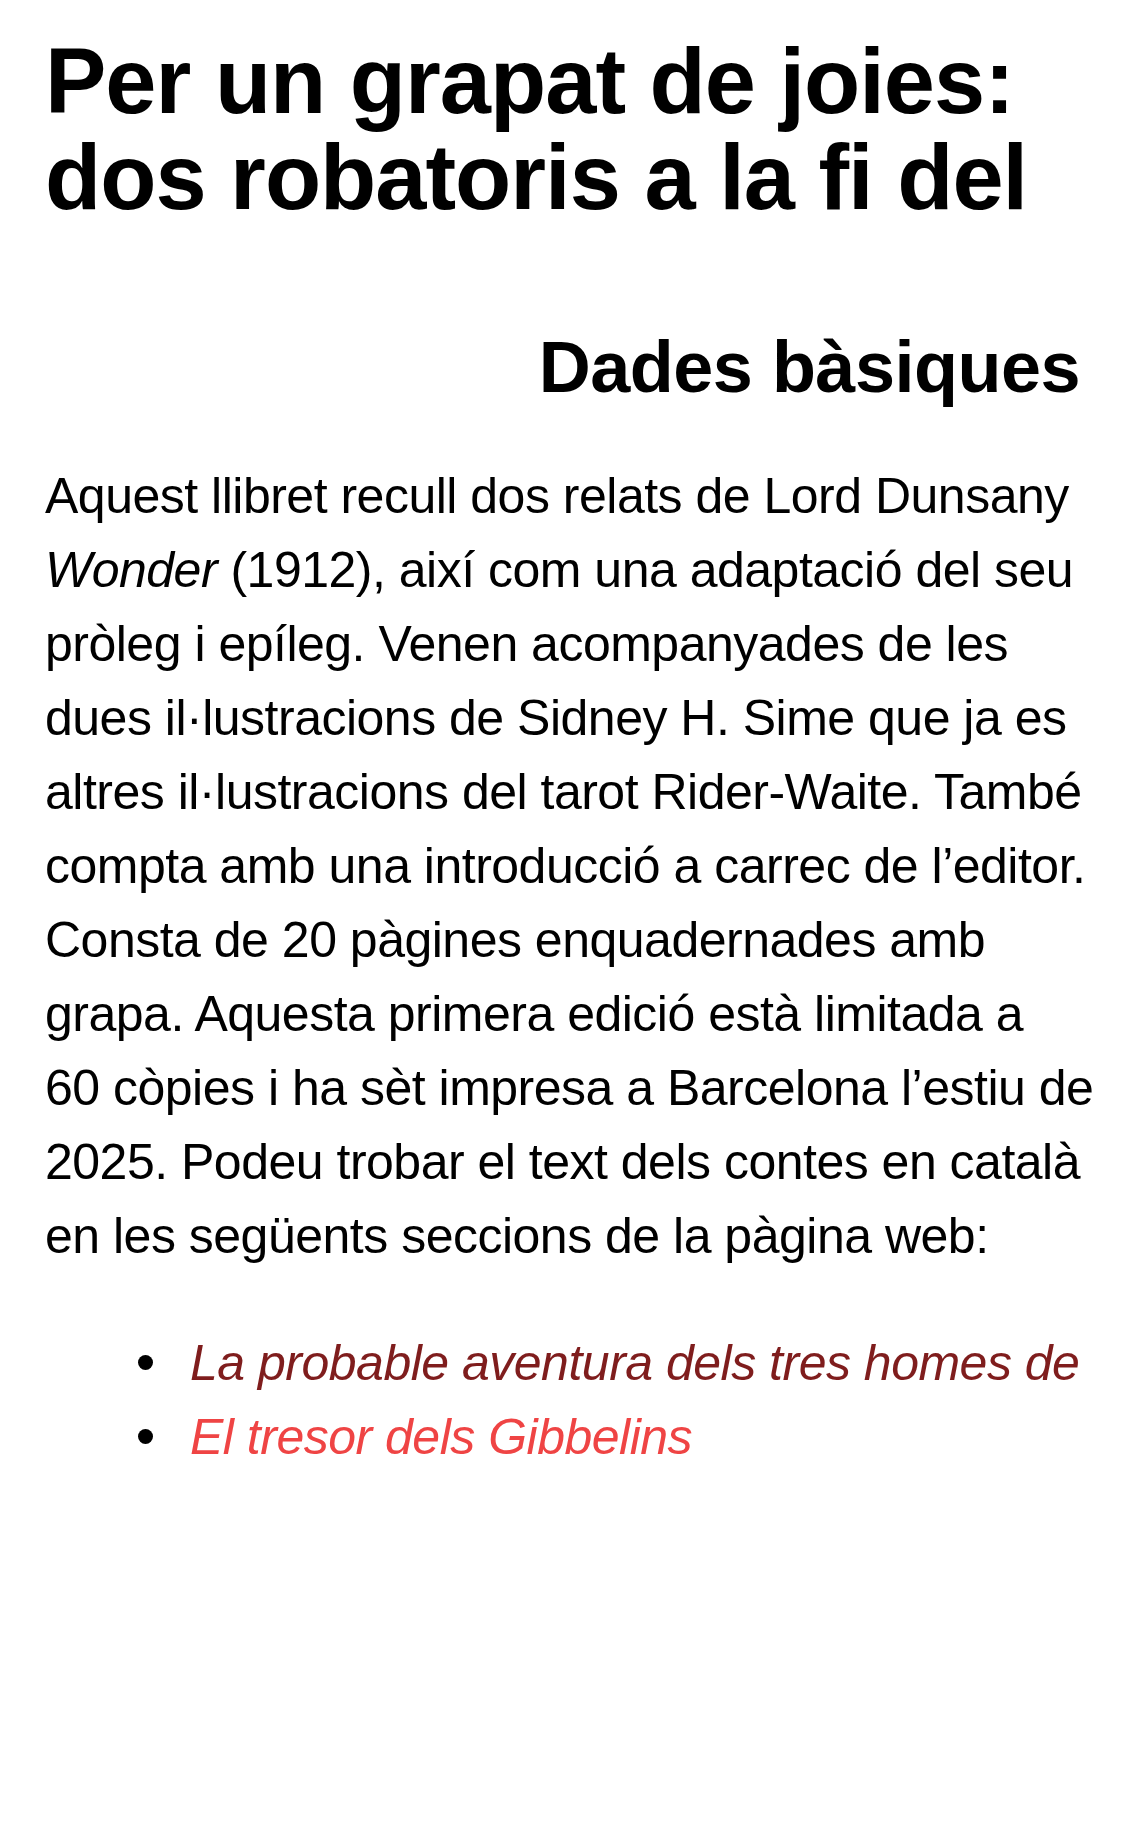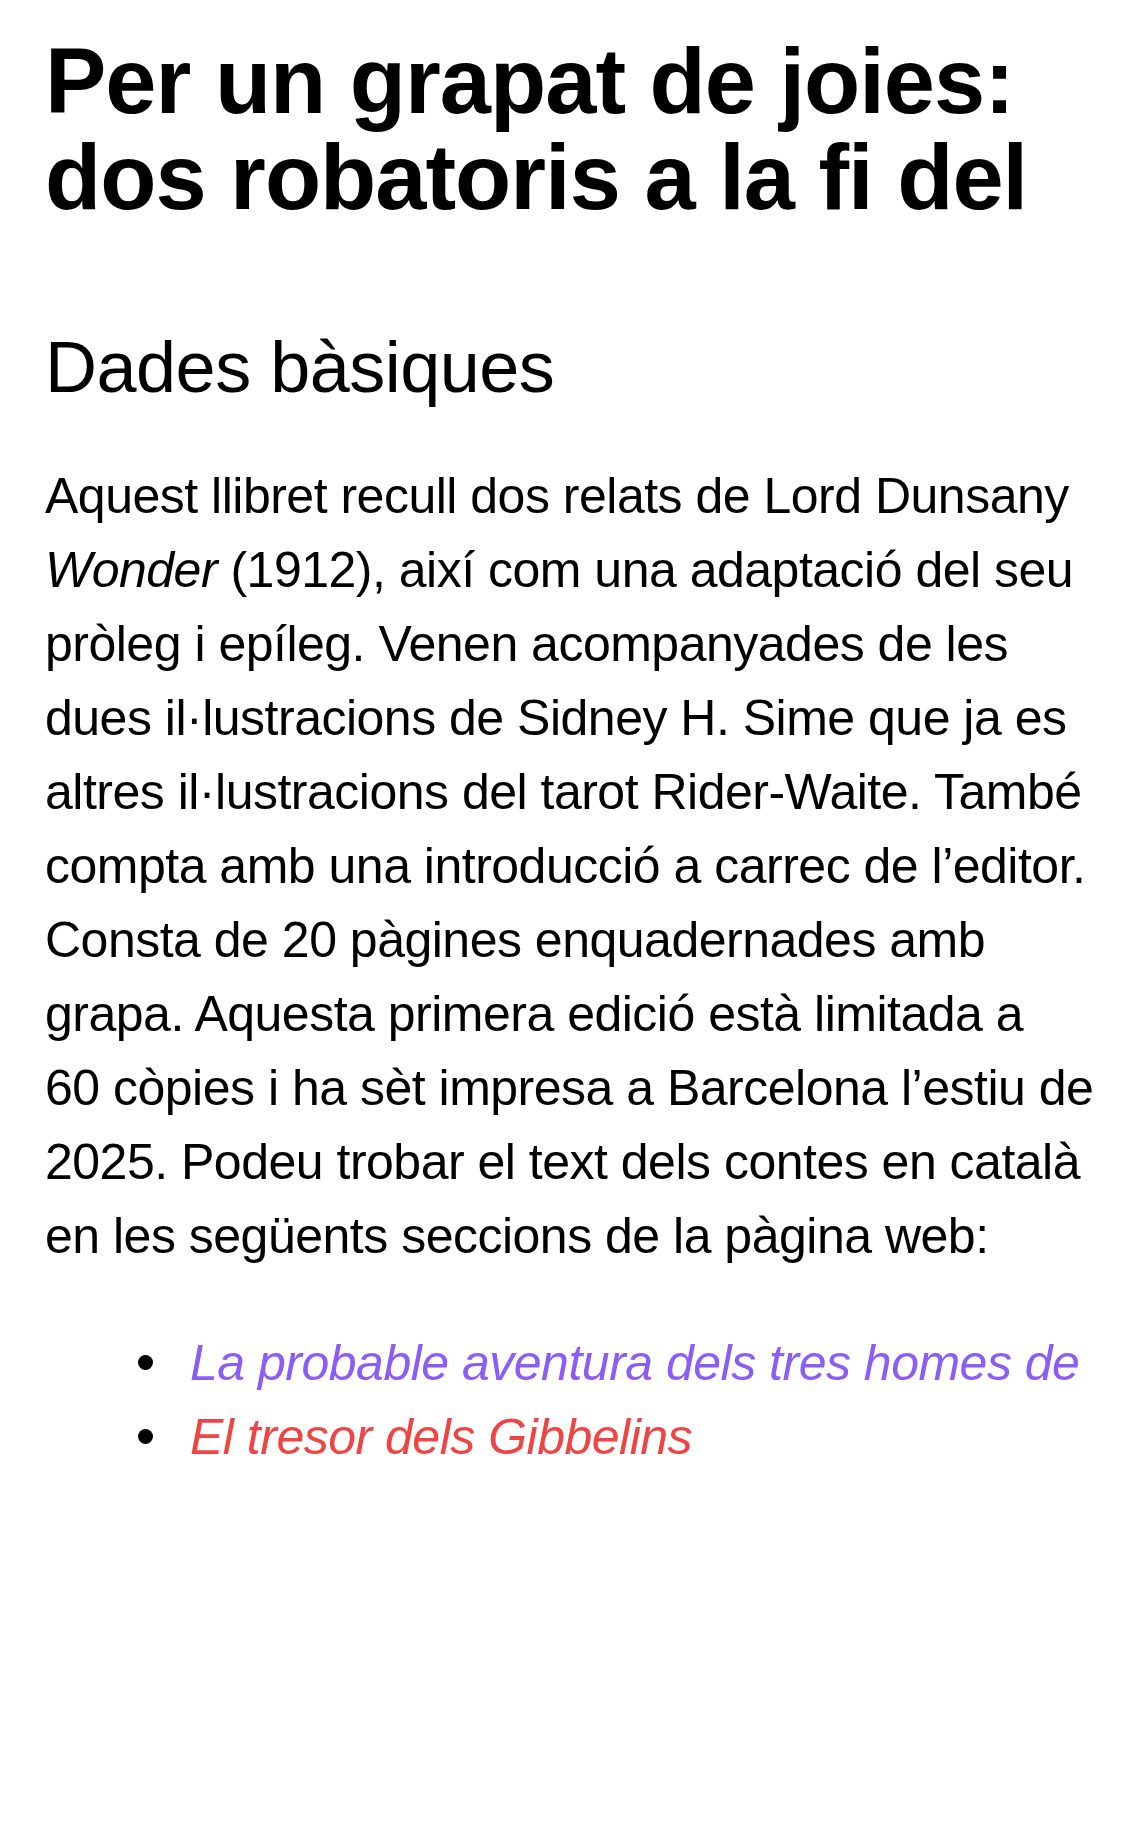--- a/index.html
+++ b/index.html
@@ -23,22 +23,23 @@
     margin: 0;
     font-size: 92px;
     line-height: 96px;
     font-weight: 700;
     letter-spacing: -1px;
   }
   h2.section-heading {
     margin: 102px 0 0 0;
     font-size: 72px;
     line-height: 80px;
-    font-weight: 400;
+    font-weight: 700;
     letter-spacing: -0.5px;
+    text-align: right;
   }
   p.body-paragraph {
     margin: 52px 0 0 0;
     font-size: 50px;
     line-height: 74px;
     letter-spacing: -0.5px;
   }
   ul.links-list {
     margin: 53px 0 0 0;
     padding: 0 0 0 145px;
@@ -84,15 +85,15 @@
     <span class="line"><span>altres il·lustracions del tarot Rider-Waite. També</span></span>
     <span class="line"><span>compta amb una introducció a carrec de l’editor.</span></span>
     <span class="line"><span>Consta de 20 pàgines enquadernades amb</span></span>
     <span class="line"><span>grapa. Aquesta primera edició està limitada a</span></span>
     <span class="line"><span>60 còpies i ha sèt impresa a Barcelona l’estiu de</span></span>
     <span class="line"><span>2025. Podeu trobar el text dels contes en català</span></span>
     <span class="line"><span>en les següents seccions de la pàgina web:</span></span>
   </p>
 
 <ul class="links-list" id="links-list">
-    <li><a class="content-link" style="color: #8b5cf6;"><span class="line"><span>La probable aventura dels tres homes de</span></span></a></li>
+    <li><a class="content-link" style="color: #7f1d1d;"><span class="line"><span>La probable aventura dels tres homes de</span></span></a></li>
     <li><a class="content-link" style="color: #ef4444;"><span class="line"><span>El tresor dels Gibbelins</span></span></a></li>
   </ul>
 
 </body></html>

